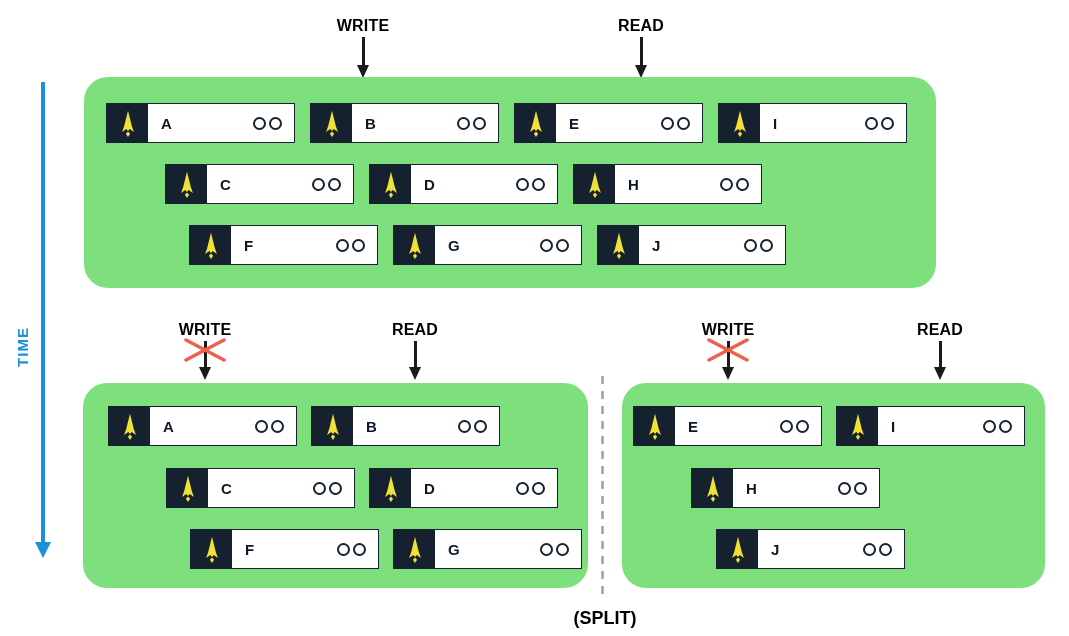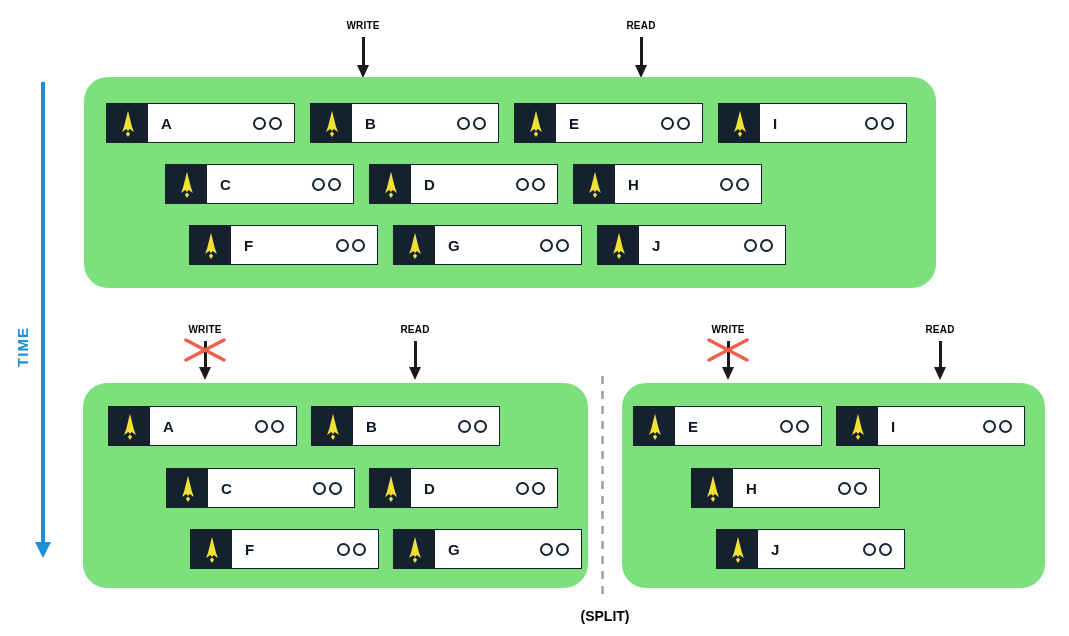--- a/index.html
+++ b/index.html
@@ -11,36 +11,36 @@
   .cluster{position:absolute;background:var(--green);border-radius:24px;}
   .node{position:absolute;width:189px;height:40px;background:#fff;border:1.5px solid var(--navy);
         box-sizing:border-box;display:flex;align-items:center;}
   .chip{width:41px;height:100%;background:var(--navy);display:flex;align-items:center;justify-content:center;flex:none;}
   .letter{margin-left:13px;font-weight:bold;font-size:15px;color:#0D1826;}
   .rings{margin-left:auto;margin-right:12px;display:flex;gap:3px;}
   .ring{display:block;width:13px;height:13px;border:2px solid var(--navy);border-radius:50%;
         box-sizing:border-box;background:#fff;}
   .io-arrow{position:absolute;display:flex;flex-direction:column;align-items:center;
             transform:translateX(-50%);width:70px;}
-  .io-label{font-weight:bold;font-size:10px;color:#000;line-height:16px;letter-spacing:.2px;}
+  .io-label{font-weight:bold;font-size:16px;color:#000;line-height:16px;letter-spacing:.2px;}
   .arrow-line{display:block;width:3px;background:var(--ink);margin-top:3px;}
   .arrow-line.tall{height:28px;}
   .arrow-line.short{height:26px;}
   .arrow-head{display:block;width:0;height:0;border-left:6.5px solid transparent;
               border-right:6.5px solid transparent;border-top:13px solid var(--ink);}
   .x-mark{position:absolute;top:15px;left:50%;transform:translateX(-50%);z-index:2;}
   .time-arrow{position:absolute;left:41px;top:82px;width:4px;}
   .time-line{display:block;width:4px;height:460px;background:var(--blue);}
   .time-head{display:block;width:0;height:0;margin-left:-6px;border-left:8px solid transparent;
              border-right:8px solid transparent;border-top:16px solid var(--blue);}
   .time-label{position:absolute;left:-59px;top:257px;width:80px;height:16px;text-align:center;
               transform:rotate(-90deg);color:var(--blue);font-weight:bold;font-size:15px;letter-spacing:1px;}
   .split-line{position:absolute;left:600px;top:376px;}
   .split-label{position:absolute;left:605px;top:608px;transform:translateX(-50%);
-               font-weight:bold;font-size:14px;color:#000;white-space:nowrap;}
+               font-weight:bold;font-size:18px;color:#000;white-space:nowrap;}
 </style>
 </head>
 <body>
 
 <div class="canvas" style="--green: #7DE07D; --navy: #16212F; --yellow: #F2E135; --red: #EE5F4C; --blue: #1D8FD8; --ink: #1A1A1A; --dash: #9AA0A3;">
 
   <div class="time-arrow">
     <span class="time-label">TIME</span>
     <span class="time-line"></span>
     <span class="time-head"></span>

